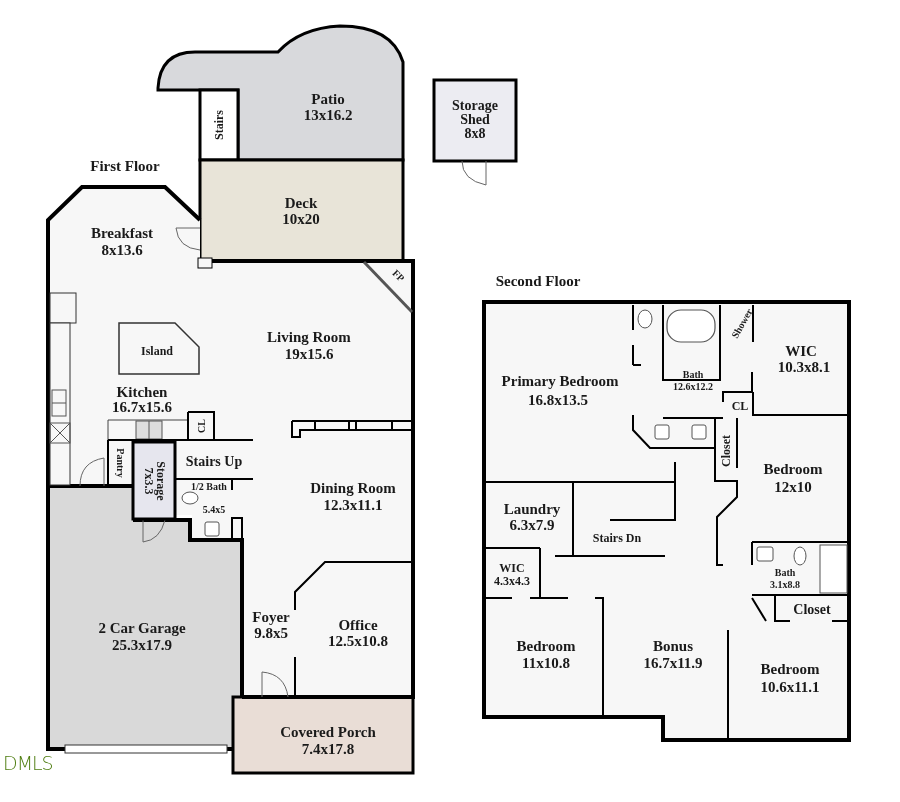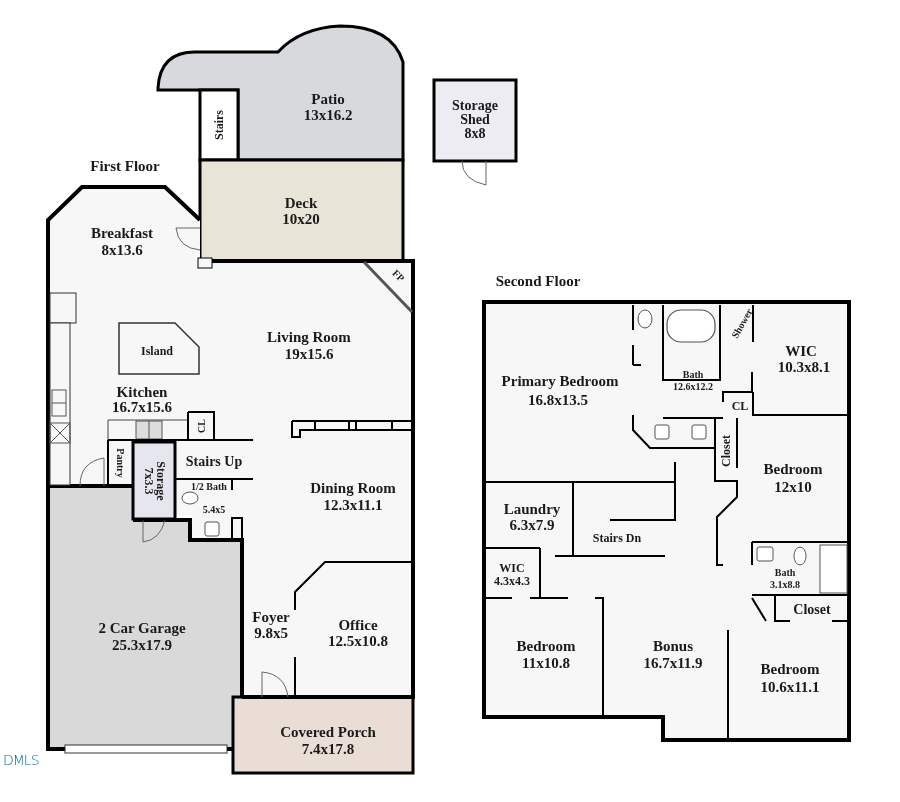--- a/index.html
+++ b/index.html
@@ -8,21 +8,21 @@
   .lbl { font-family: "Liberation Serif", "DejaVu Serif", serif; font-weight: bold; fill: #1a1a1a; text-anchor: middle; }
   .big { font-size: 15px; }
   .med { font-size: 14px; }
   .sm { font-size: 12px; }
   .xs { font-size: 10px; }
   .title { font-size: 15px; }
   .wall { stroke: #000; fill: none; stroke-width: 4; stroke-linejoin: miter; }
   .iwall { stroke: #000; fill: none; stroke-width: 2; }
   .thin { stroke: #444; fill: none; stroke-width: 1; }
   .door { stroke: #666; fill: none; stroke-width: 1; }
-  .mls { position: absolute; left: 3px; top: 752px; font-family: "DejaVu Sans", sans-serif; font-size: 14px; color: #0369a1; letter-spacing: -1px; font-weight: 300; }
+  .mls { position: absolute; left: 3px; top: 752px; font-family: "DejaVu Sans", sans-serif; font-size: 19px; color: #4d7c0f; letter-spacing: -1px; font-weight: 300; }
 </style>
 </head>
 <body>
 
 <svg width="900" height="802" viewBox="0 0 900 802">
 
   <text class="lbl title" x="125" y="171">First Floor</text>
 
   <path d="M 158 88 Q 160 52 195 52 L 278 52 Q 300 28 340 26 Q 392 26 403 62 L 403 160 L 238 160 L 238 90 L 158 90 Z" fill="#d8d9dc" stroke="#000" stroke-width="3"></path>
   <rect x="200" y="90" width="38" height="70" fill="#ffffff" stroke="#000" stroke-width="3"></rect>

